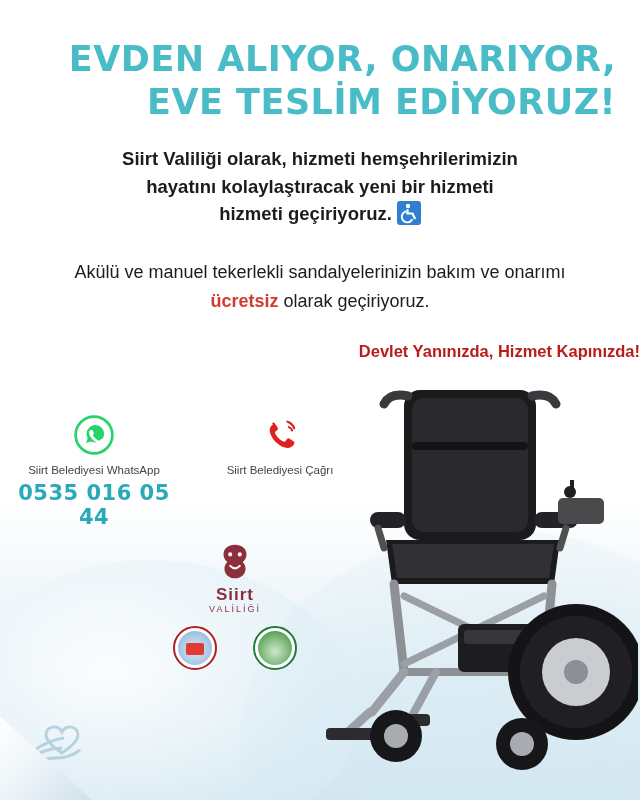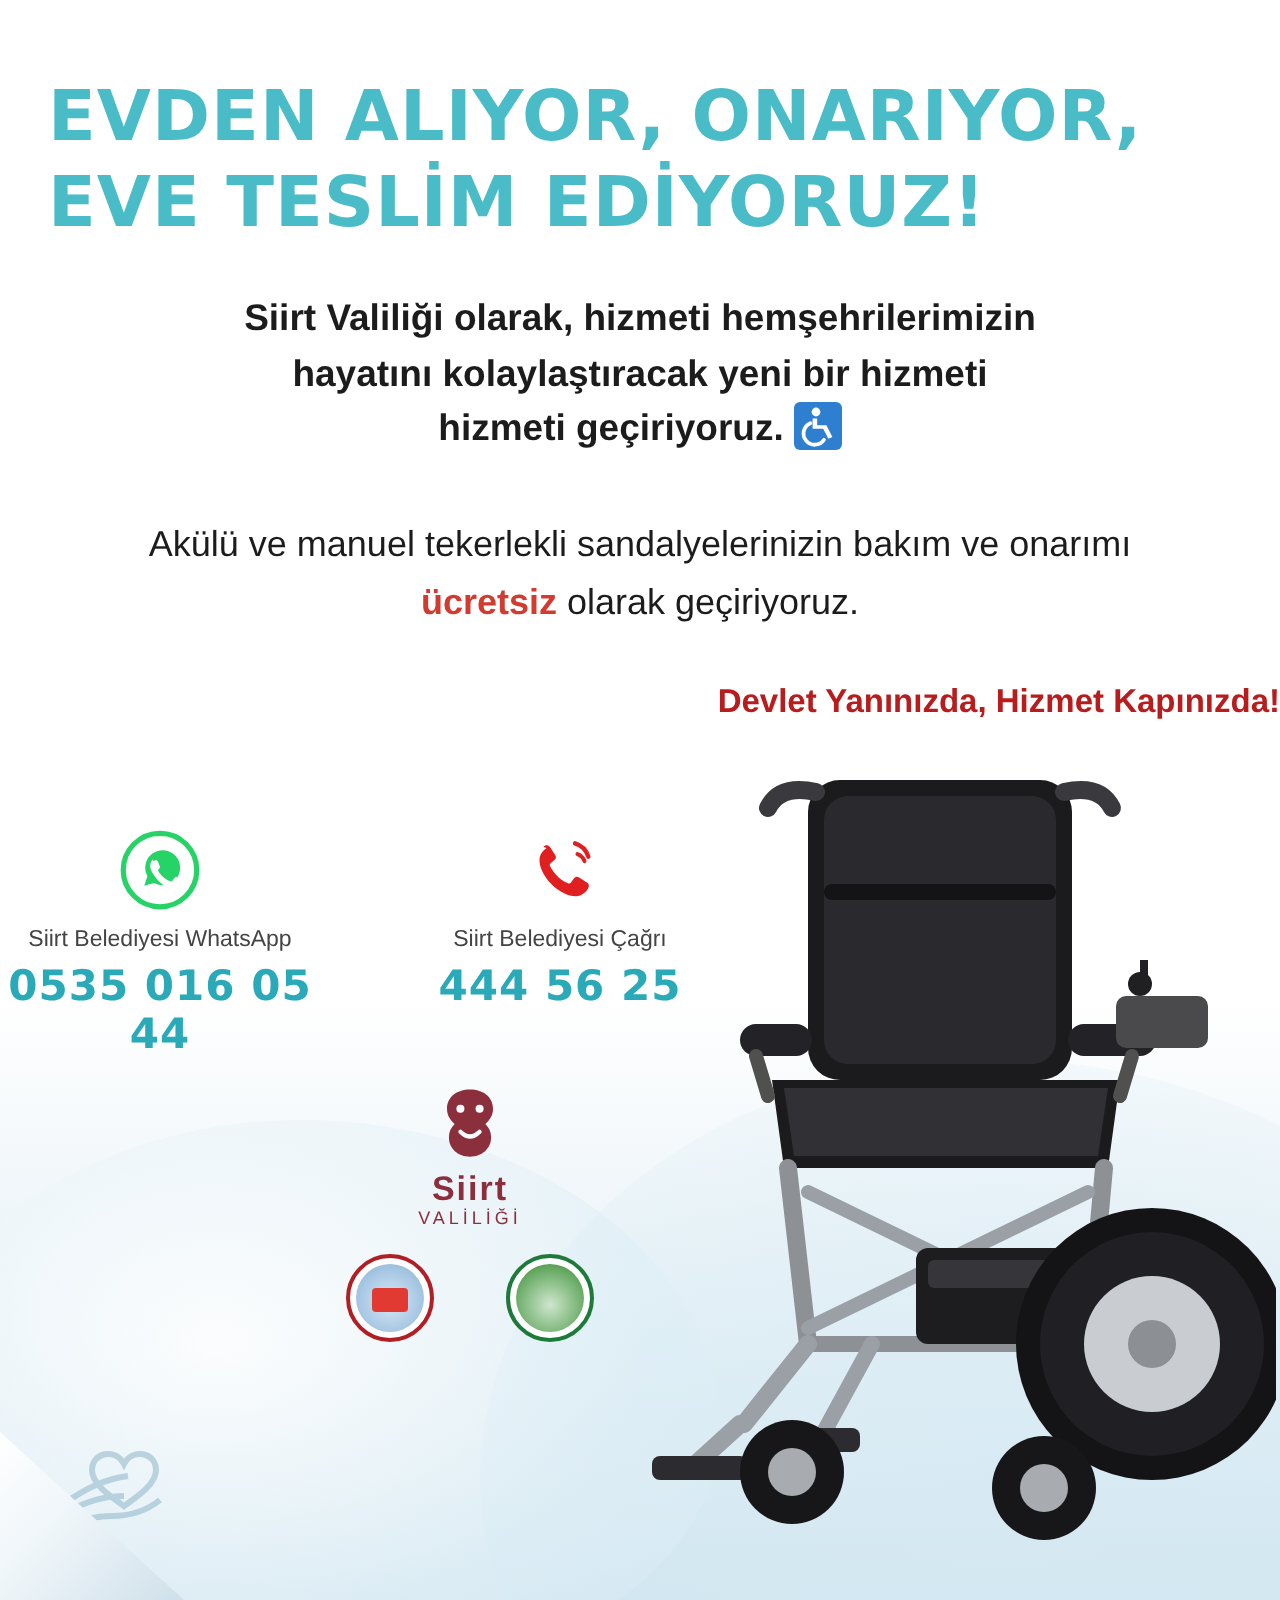--- a/index.html
+++ b/index.html
@@ -47,21 +47,21 @@
     border-radius: 50%;
     background: radial-gradient(ellipse at 50% 50%, rgba(214,234,244,0.65) 0%, rgba(214,234,244,0.25) 65%, rgba(214,234,244,0) 100%);
     pointer-events: none;
   }
 
   
   .headline {
     position: relative;
     margin: 0;
     padding: 38px 24px 0 24px;
-    text-align: left;
+    text-align: right;
     color: #49bcc8;
     font-weight: bold;
     font-size: 35px;
     line-height: 1.22;
     letter-spacing: 0.5px;
     font-family: "DejaVu Sans", sans-serif;
   }
   .headline .l2 { display: block; }
 
   .subhead {
@@ -108,21 +108,22 @@
     font-size: 16.5px;
   }
 
   
   .contacts {
     position: absolute;
     top: 410px;
     left: 0;
     width: 360px;
     display: flex;
-    justify-content: space-between;
+    justify-content: flex-end;
+    gap: 26px;
   }
   .contact {
     width: 160px;
     text-align: center;
   }
   .contact .ic {
     height: 50px;
     display: flex;
     align-items: center;
     justify-content: center;
@@ -291,21 +292,20 @@
 
     <div class="contact">
       <div class="ic">
         <svg width="40" height="40" viewBox="0 0 48 48" aria-hidden="true">
           <path d="M14 10 c2 -1.5 3.2 -1 4.1 0.4 l3 4.6 c0.8 1.3 0.5 2.3 -0.6 3.2 l-2 1.6 c-0.7 0.6 -0.8 1.2 -0.4 2 c1.1 2.3 3.3 5.3 5.6 7.2 c2.3 1.9 4.1 2.6 5 2.9 c0.9 0.3 1.5 0.1 2 -0.6 l1.6 -2.2 c0.9 -1.2 2 -1.4 3.2 -0.6 l4.6 3 c1.4 0.9 1.7 2.2 0.5 4 c-1.3 1.9 -3.7 4 -6.7 4.2 c-4.3 0.3 -10.3 -2.5 -15 -7.2 c-4.7 -4.7 -7.5 -10.7 -7.2 -15 c0.2 -3 2.3 -5.4 4.2 -6.7 Z" fill="#e02020"></path>
           <path d="M33 8 a12 12 0 0 1 8 8" fill="none" stroke="#e02020" stroke-width="2.6" stroke-linecap="round"></path>
           <path d="M34.5 14.5 a7 7 0 0 1 4.2 4.2" fill="none" stroke="#e02020" stroke-width="2.4" stroke-linecap="round"></path>
         </svg>
       </div>
       <div class="cap">Siirt Belediyesi Çağrı</div>
-      <div class="num">444 56 25</div>
     </div>
 
   </div>
 
   <div class="logos">
     <div class="logo-main">
       <div class="mark">
         <svg width="46" height="46" viewBox="0 0 48 48" aria-hidden="true">
           <path d="M24 5 c7 0 12 4 12 10 c0 4 -2 6 -4 8 c2 2 3 4 3 7 c0 6 -5 10 -11 10 c-6 0 -11 -4 -11 -10 c0 -3 1 -5 3 -7 c-2 -2 -4 -4 -4 -8 c0 -6 5 -10 12 -10 Z" fill="#8c2f3d"></path>
           <circle cx="19" cy="15" r="2.1" fill="#ffffff"></circle>

